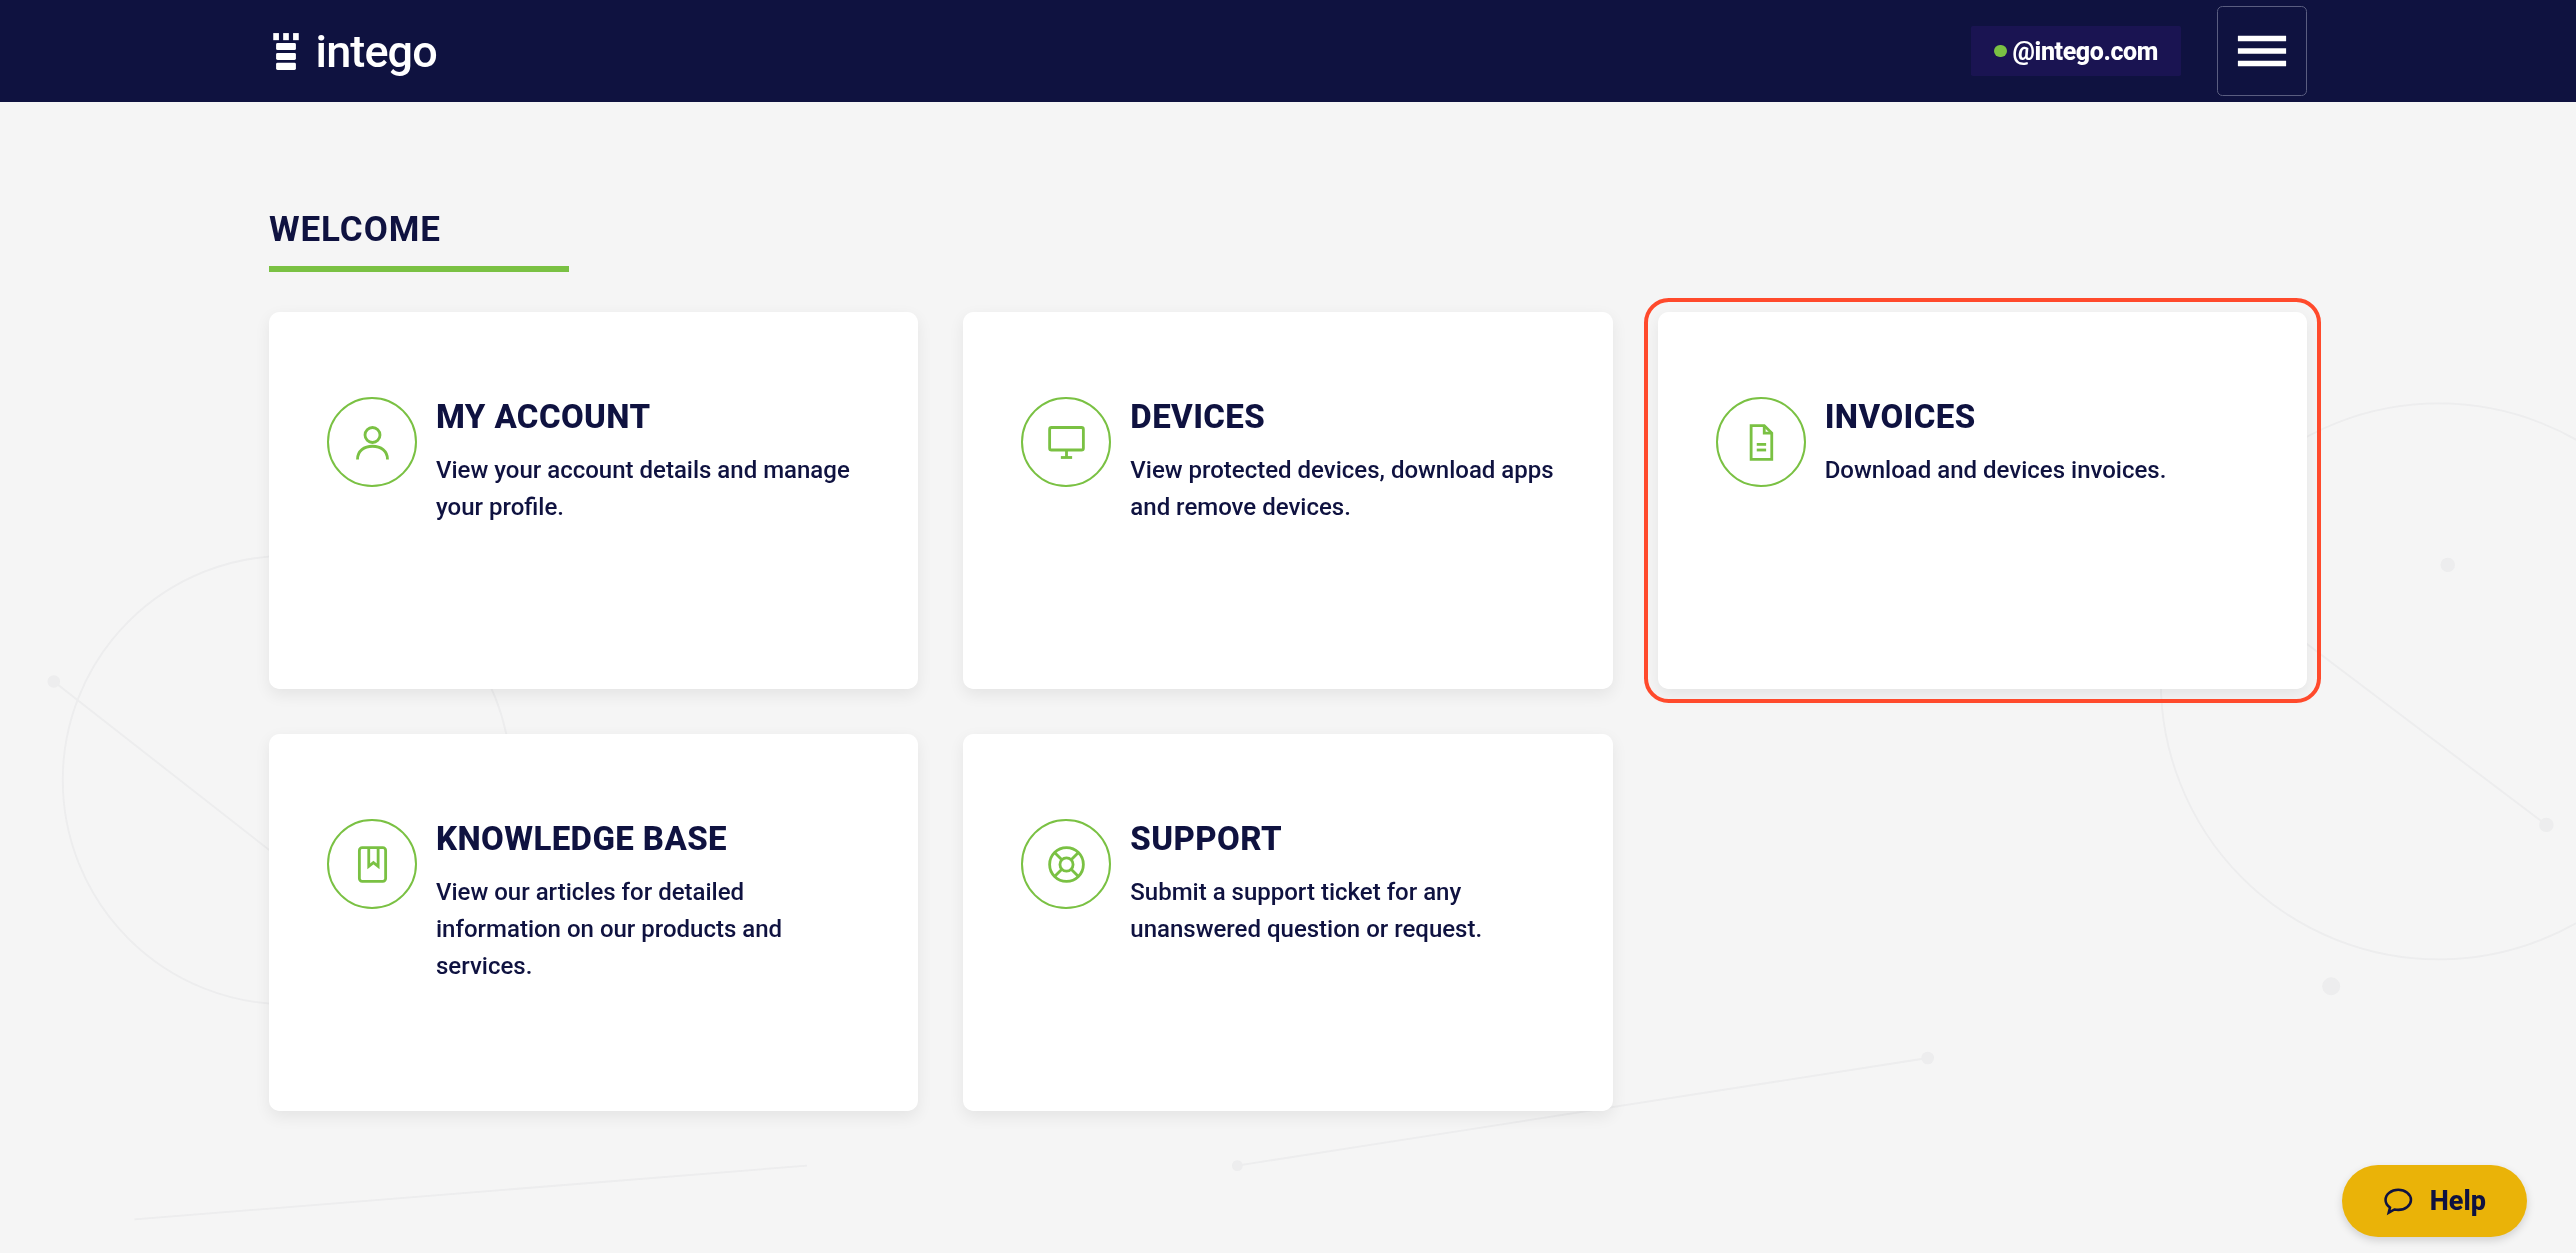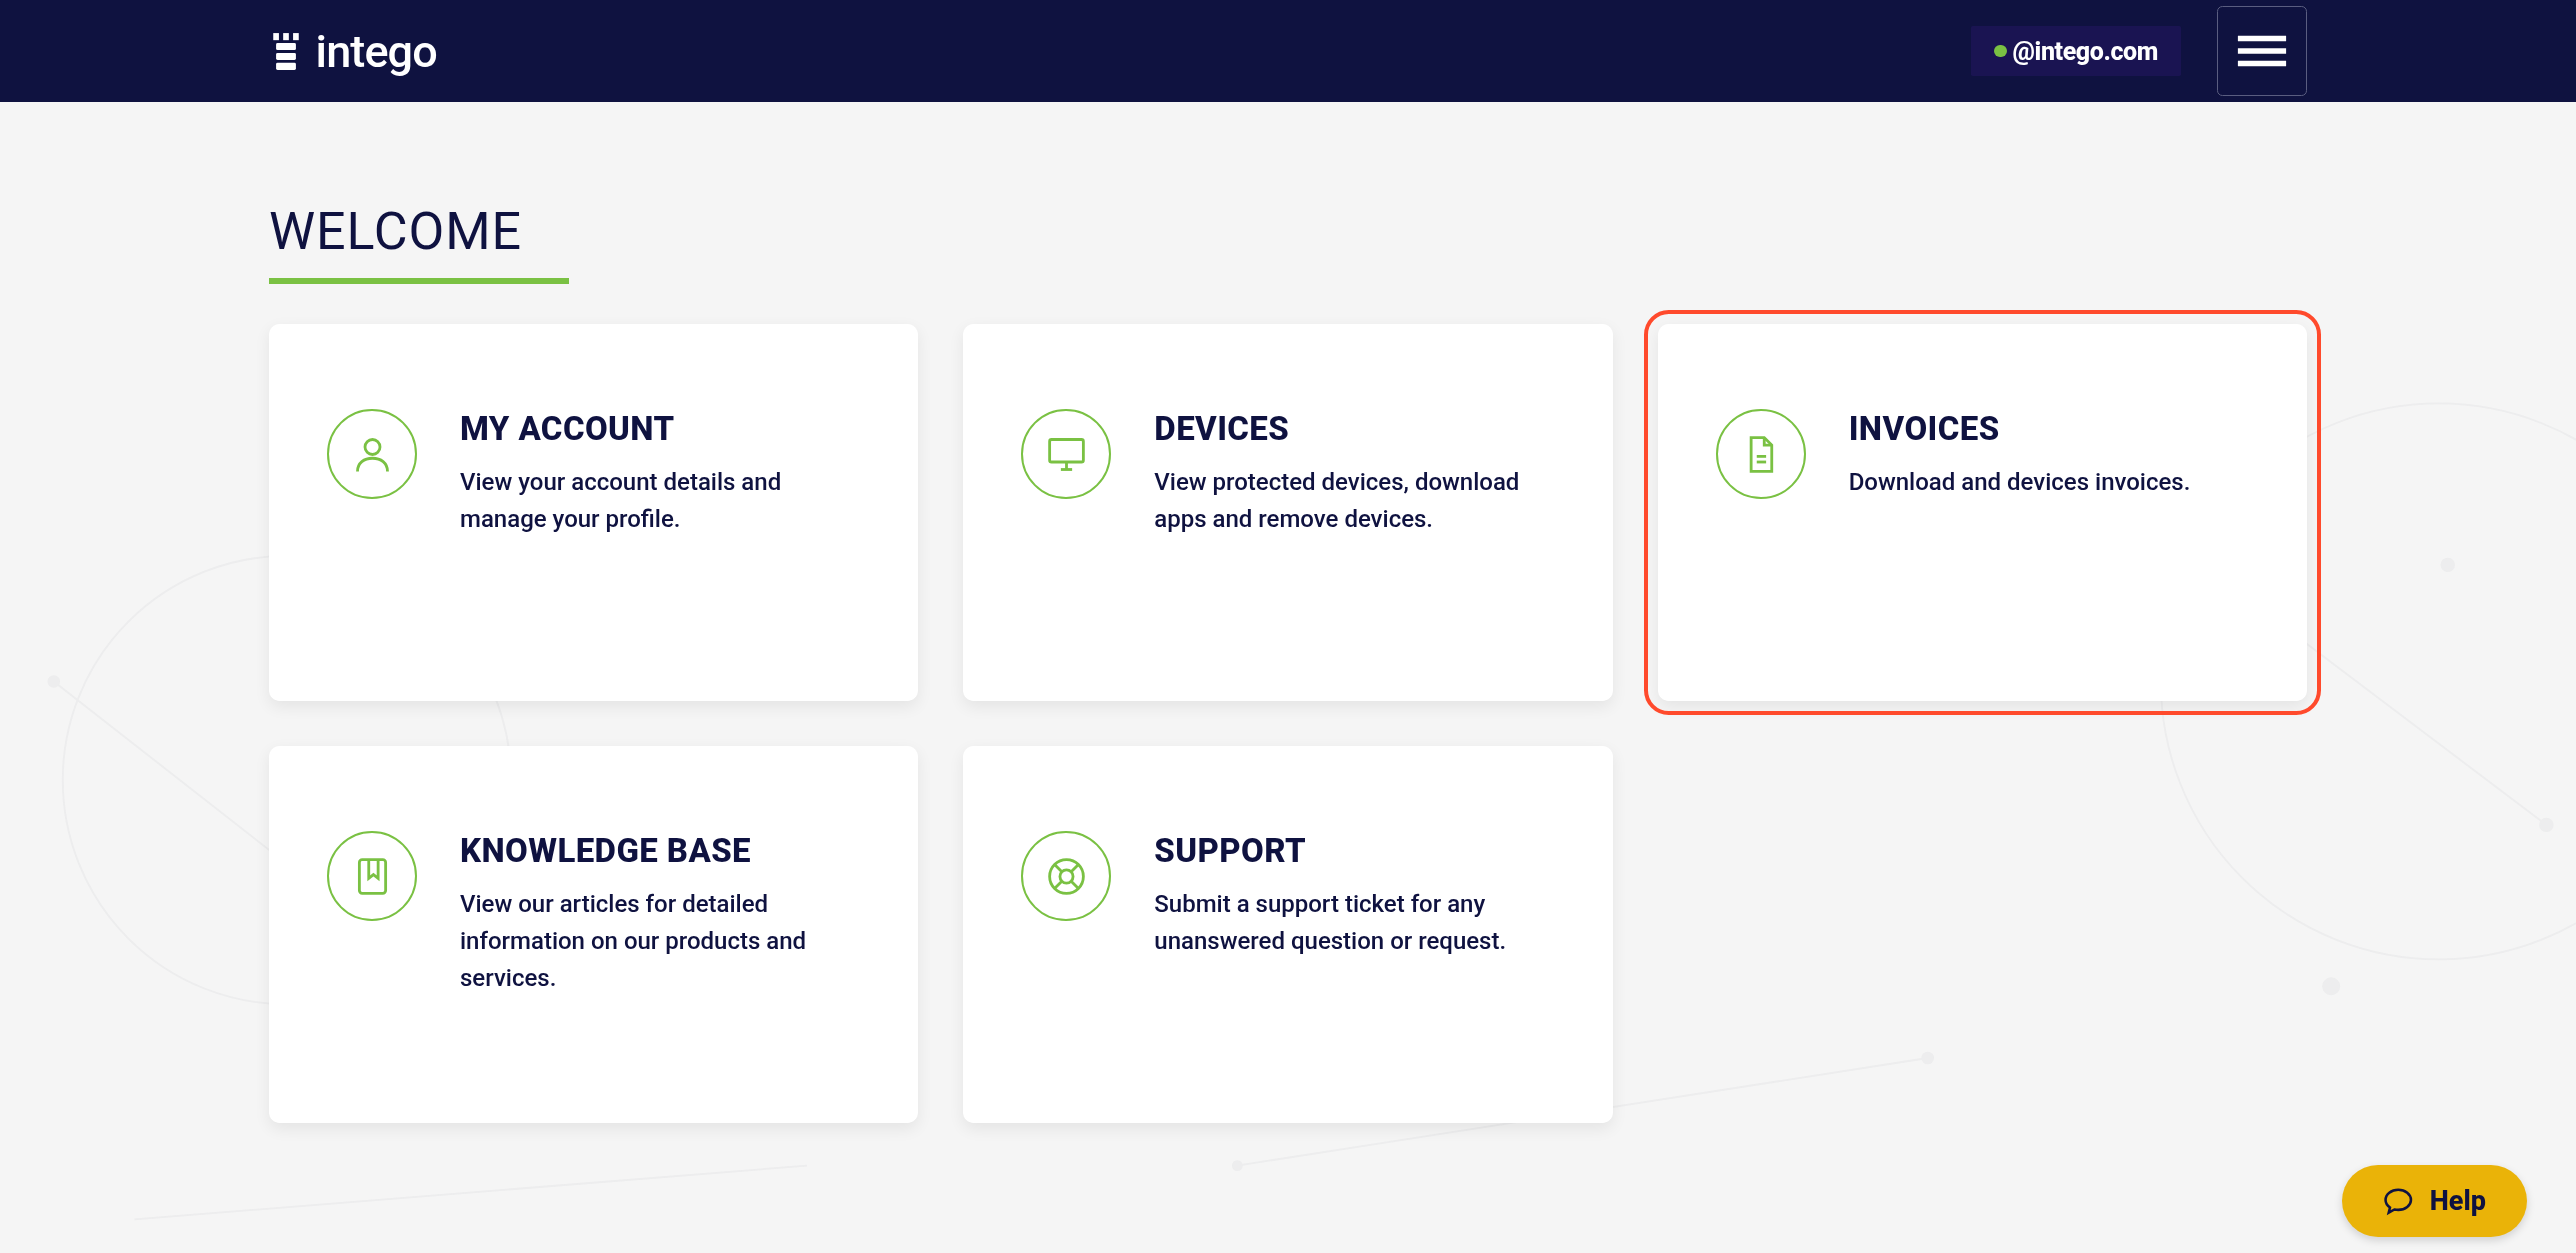--- a/index.html
+++ b/index.html
@@ -80,43 +80,44 @@
   }
   .menu-btn svg { display:block; }
 
   
   .page {
     position: relative;
     z-index: 1;
     padding: 99px 269px 72px;
   }
   .page-title {
-    font-size: 52px;
-    font-weight: 400;
+    font-size: 35px;
+    font-weight: 700;
     color: #0f1240;
     letter-spacing: 0.9px;
     padding-bottom: 16px;
     border-bottom: 6.3px solid #7ac143;
     display: inline-block;
     min-width: 300px;
+    margin-top: 8px;
   }
 
   .cards {
     margin-top: 40px;
     display: grid;
     grid-template-columns: repeat(3, 1fr);
     gap: 45px;
   }
   .card {
     background: #fff;
     border-radius: 10.8px;
     box-shadow: 0 5.4px 16px rgba(0,0,0,0.07);
     padding: 85px 58px 54px 58px;
     display: flex;
-    gap: 43px;
+    gap: 19px;
     align-items: flex-start;
     min-height: 377px;
     cursor: pointer;
   }
   .card.highlight {
     outline: 4.5px solid #ff4a2c;
     outline-offset: 10.8px;
     border-radius: 10.8px;
   }
   .card-icon {

